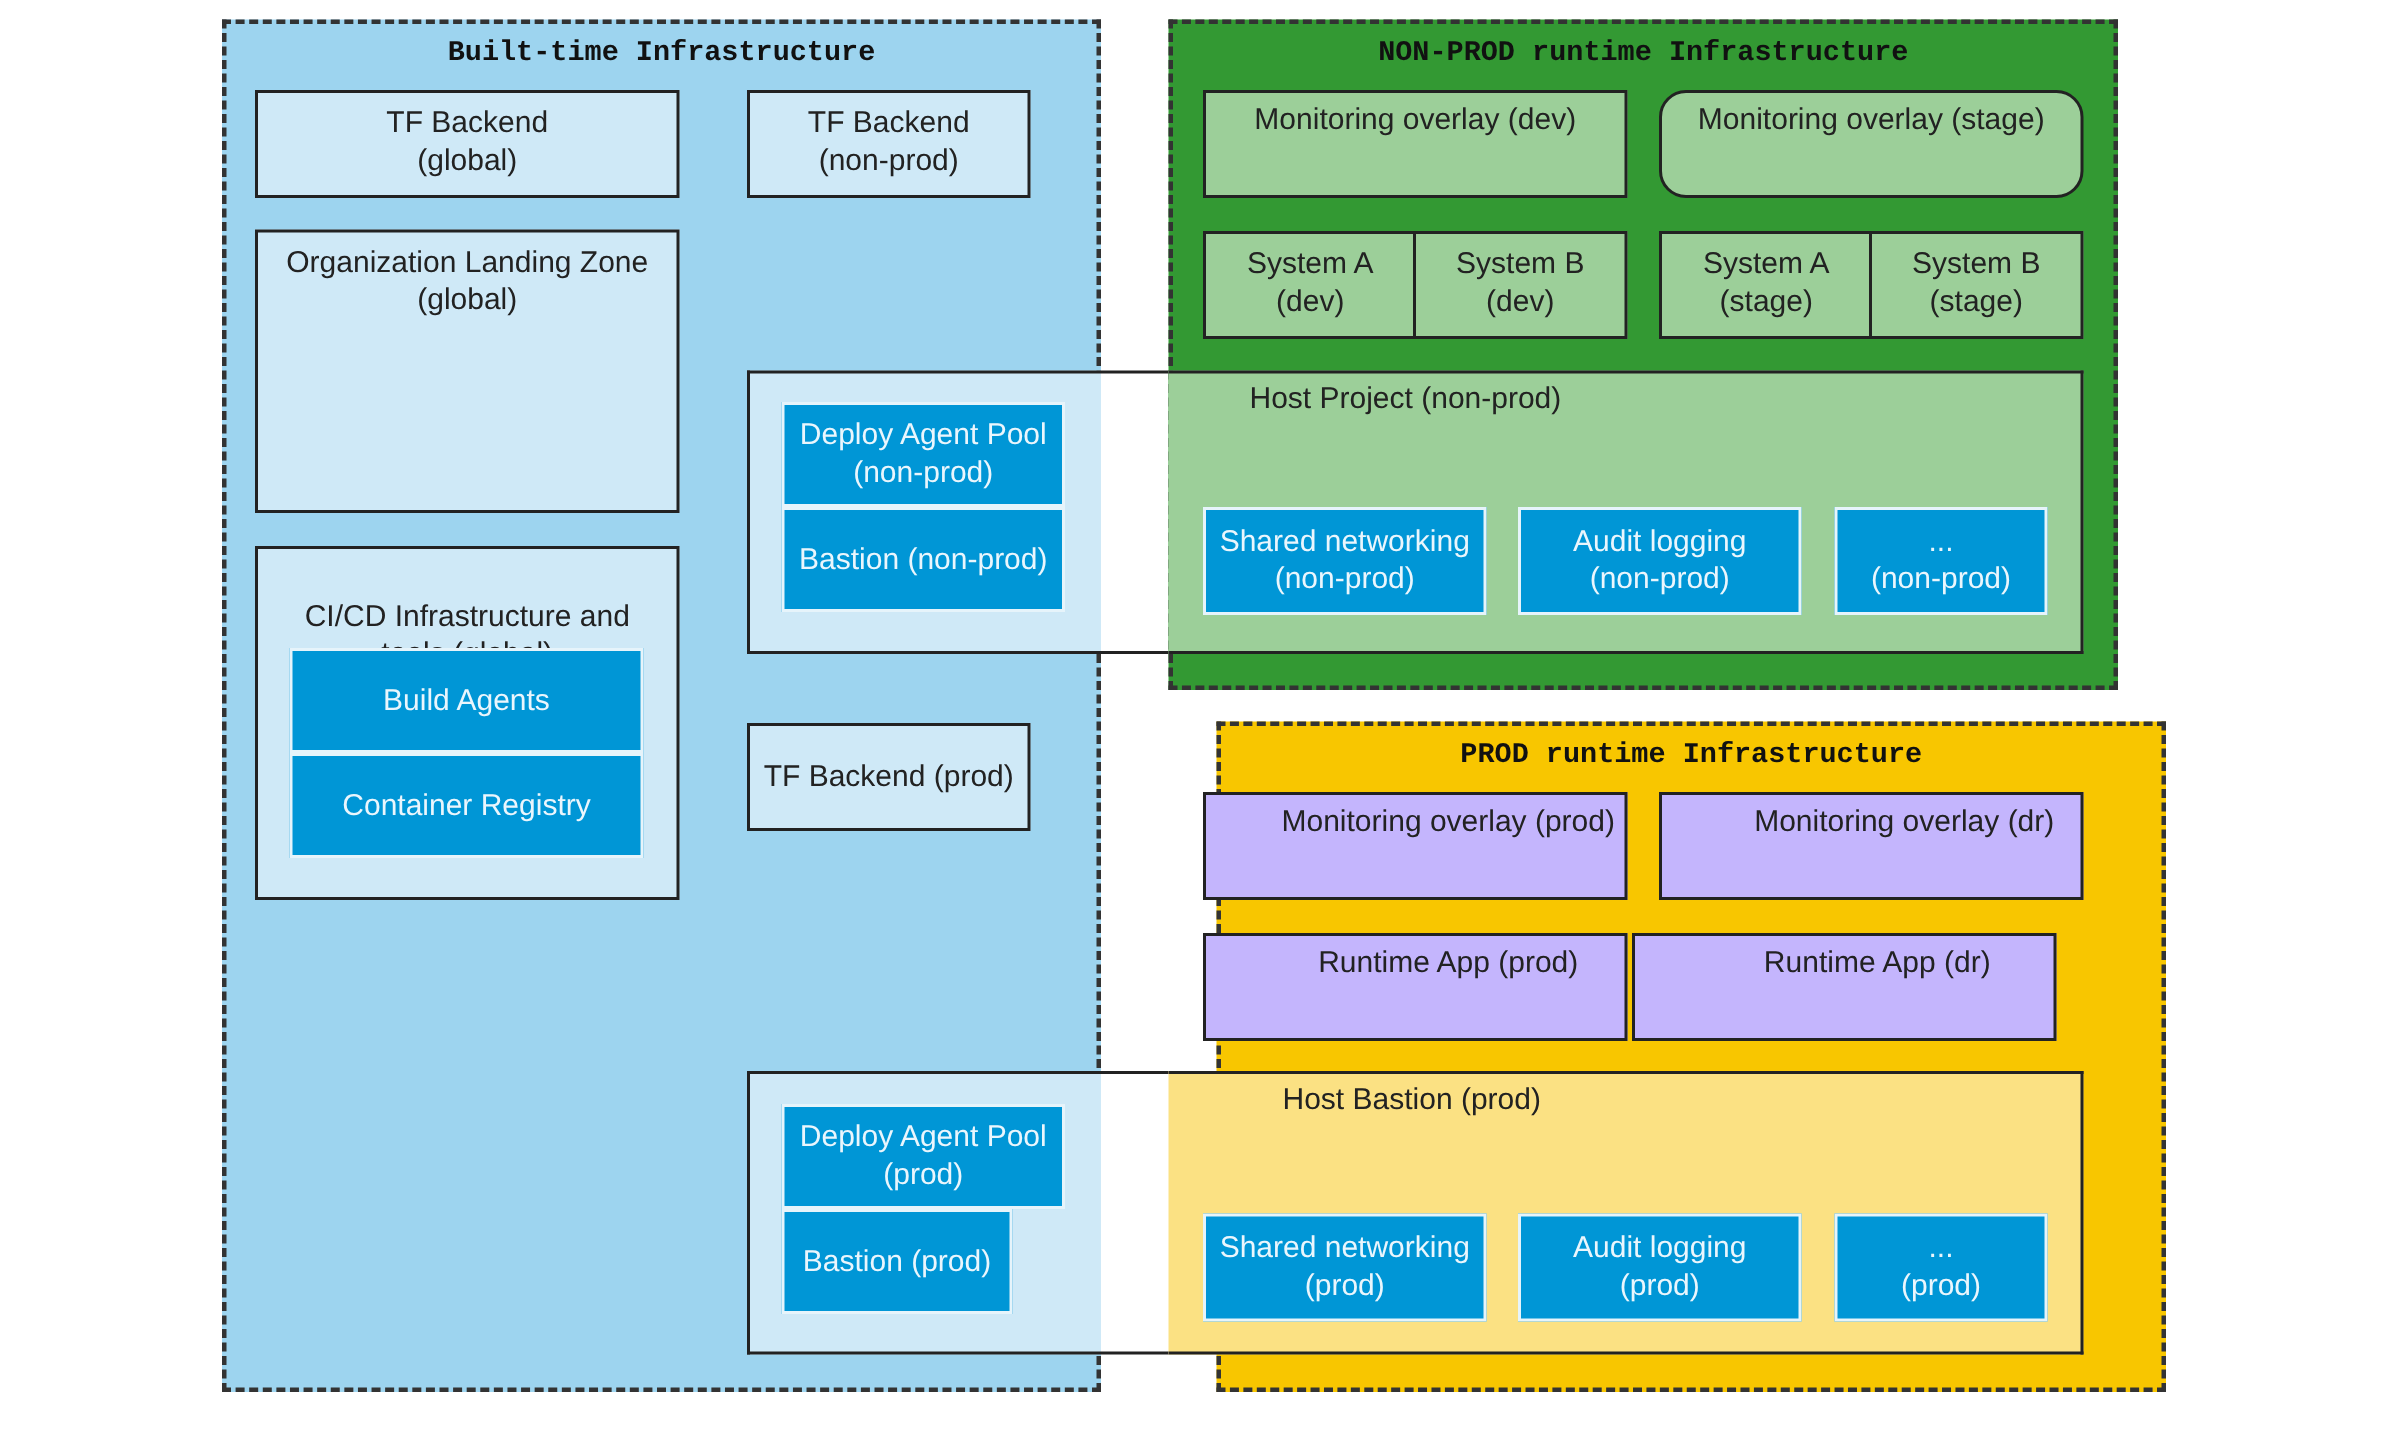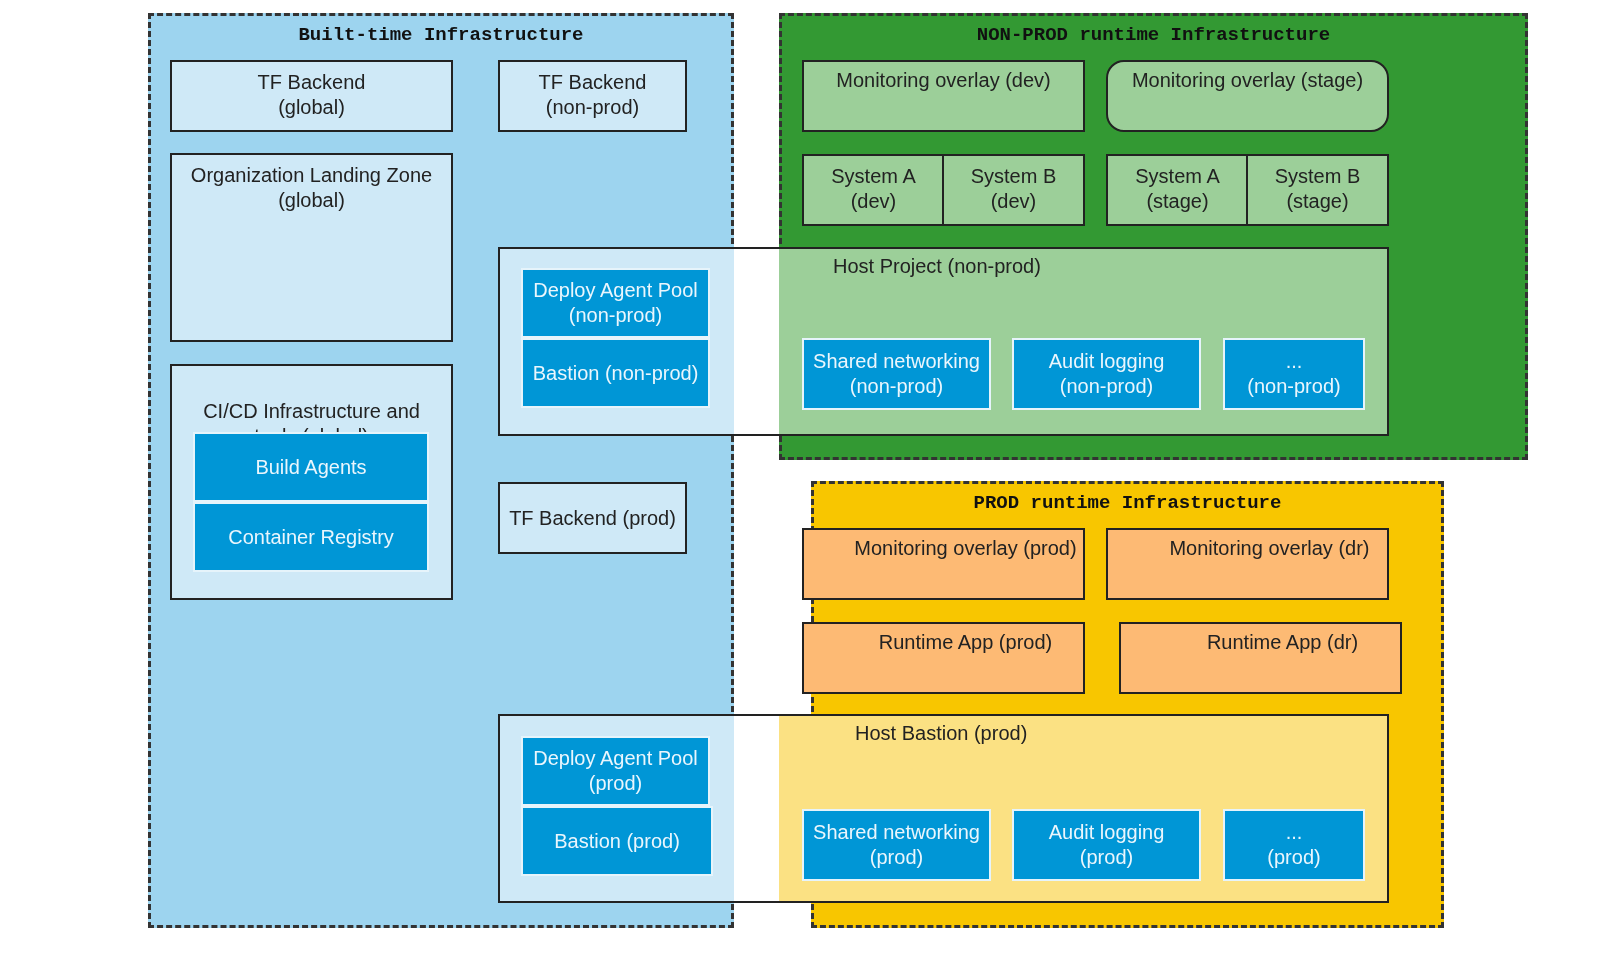--- a/index.html
+++ b/index.html
@@ -3,21 +3,21 @@
 <meta charset="utf-8">
 <style>
   html,body{margin:0;padding:0;background:#fff;}
   body{width:1600px;height:960px;position:relative;overflow:hidden;font-family:"Liberation Sans",sans-serif;color:#222;}
   .abs{position:absolute;box-sizing:border-box;}
   .zone{border:3px dashed #333;}
   .zone-title{position:absolute;left:0;right:0;top:8px;text-align:center;font-weight:bold;font-size:19px;color:#111;font-family:Liberation Mono, monospace;}
   .box{border:2.5px solid #222;text-align:center;font-size:20px;line-height:25px;padding-top:8px;}
   .lb{background:#cfe9f7;}
   .lg{background:#9ccf99;}
-  .ly{background:#fdba74;padding-left:44px;}
+  .ly{background:#c4b5fd;padding-left:44px;}
   .svc{background:#0096d6;color:#eaf6fd;border:2px solid #e6f4fb;display:flex;align-items:center;justify-content:center;text-align:center;font-size:20px;line-height:25px;}
   .hostline{border-top:2.5px solid #222;border-bottom:2.5px solid #222;}
 </style>
 </head>
 <body>
 
 <style>.pre{white-space:pre-line;}</style>
 
 <div class="abs zone" style="left:148px;top:13px;width:586px;height:915px;background:#9dd4ef;">
   <div class="zone-title">Built-time Infrastructure</div>
@@ -29,21 +29,21 @@
 <div class="abs box lb pre" style="left:170px;top:153px;width:283px;height:189px;">Organization Landing Zone
 (global)</div>
 <div class="abs box lb pre" style="left:170px;top:364px;width:283px;height:236px;">
   <span>CI/CD Infrastructure and
 tools (global)</span>
 </div>
 <div class="abs svc" style="left:193px;top:432px;width:236px;height:70px;">Build Agents</div>
 <div class="abs svc" style="left:193px;top:502px;width:236px;height:70px;">Container Registry</div>
 <div class="abs box lb pre" style="left:498px;top:482px;width:189px;height:72px;padding-top:22px;">TF Backend (prod)</div>
 
-<div class="abs zone" style="left:779px;top:13px;width:749px;height:447px;background:#339933;">
+<div class="abs zone" style="left:779px;top:13px;width:633px;height:447px;background:#339933;">
   <div class="zone-title">NON-PROD runtime Infrastructure</div>
 </div>
 <div class="abs box lg" style="left:802px;top:60px;width:283px;height:72px;padding-top:6px;">Monitoring overlay (dev)</div>
 <div class="abs box lg" style="left:1106px;top:60px;width:283px;height:72px;padding-top:6px;border-radius:18px;">Monitoring overlay (stage)</div>
 <div class="abs box lg pre" style="left:802px;top:154px;width:143px;height:72px;">System A
 (dev)</div>
 <div class="abs box lg pre" style="left:942px;top:154px;width:143px;height:72px;">System B
 (dev)</div>
 <div class="abs box lg pre" style="left:1106px;top:154px;width:143px;height:72px;">System A
 (stage)</div>
@@ -65,29 +65,29 @@
 (non-prod)</div>
 <div class="abs svc pre" style="left:1223px;top:338px;width:142px;height:72px;">...
 (non-prod)</div>
 
 <div class="abs zone" style="left:811px;top:481px;width:633px;height:447px;background:#f8c600;">
   <div class="zone-title">PROD runtime Infrastructure</div>
 </div>
 <div class="abs box ly" style="left:802px;top:528px;width:283px;height:72px;padding-top:6px;">Monitoring overlay (prod)</div>
 <div class="abs box ly" style="left:1106px;top:528px;width:283px;height:72px;padding-top:6px;">Monitoring overlay (dr)</div>
 <div class="abs box ly" style="left:802px;top:622px;width:283px;height:72px;padding-top:6px;">Runtime App (prod)</div>
-<div class="abs box ly" style="left:1119px;top:622px;width:283px;height:72px;padding-top:6px;">Runtime App (dr)</div>
+<div class="abs box ly" style="left:1088px;top:622px;width:283px;height:72px;padding-top:6px;">Runtime App (dr)</div>
 
 <div class="abs" style="left:498px;top:714px;width:891px;height:189px;">
   <div class="abs" style="left:0;top:0;width:236px;height:189px;background:#cfe9f7;border:2.5px solid #222;border-right:none;"></div>
   <div class="abs hostline" style="left:236px;top:0;width:45px;height:189px;"></div>
   <div class="abs" style="left:281px;top:0;width:610px;height:189px;background:#fbe183;border:2.5px solid #222;border-left:none;"></div>
   <div class="abs" style="left:357px;top:8px;font-size:20px;">Host Bastion (prod)</div>
 </div>
 <div class="abs svc pre" style="left:521px;top:736px;width:189px;height:70px;">Deploy Agent Pool
 (prod)</div>
-<div class="abs svc pre" style="left:521px;top:806px;width:192px;height:70px;">Bastion (prod)</div>
+<div class="abs svc pre" style="left:521px;top:806px;width:154px;height:70px;">Bastion (prod)</div>
 <div class="abs svc pre" style="left:802px;top:809px;width:189px;height:72px;">Shared networking
 (prod)</div>
 <div class="abs svc pre" style="left:1012px;top:809px;width:189px;height:72px;">Audit logging
 (prod)</div>
 <div class="abs svc pre" style="left:1223px;top:809px;width:142px;height:72px;">...
 (prod)</div>
 
 </body></html>

